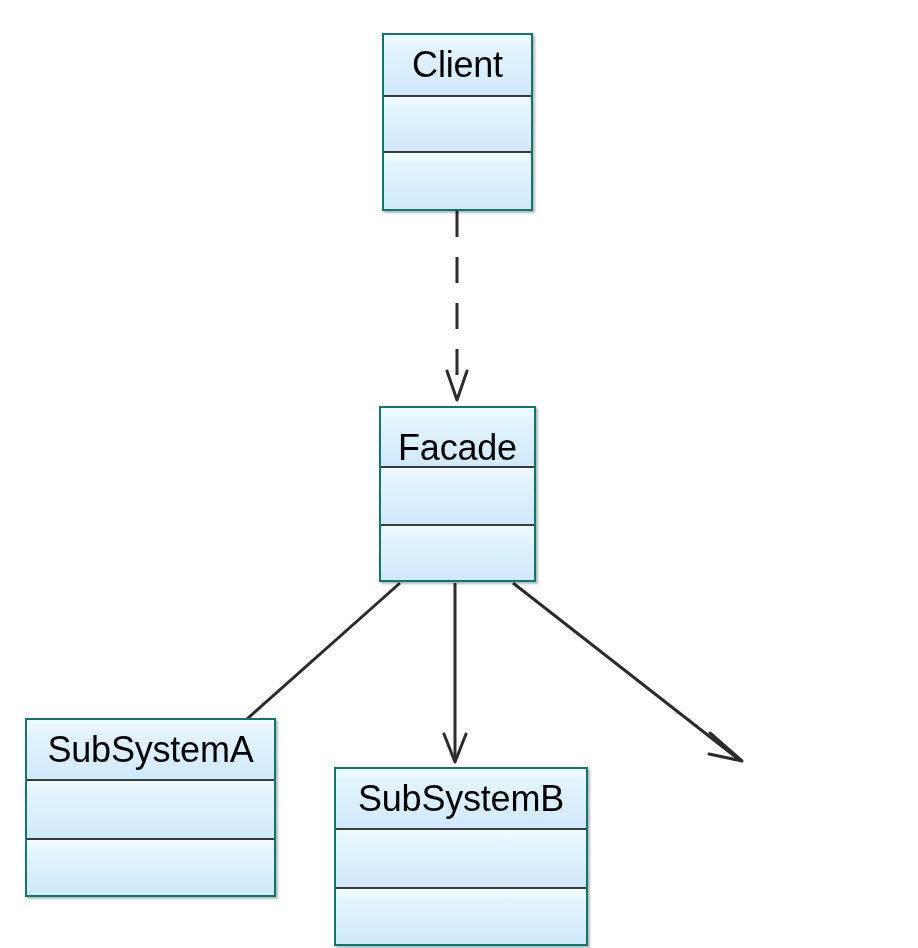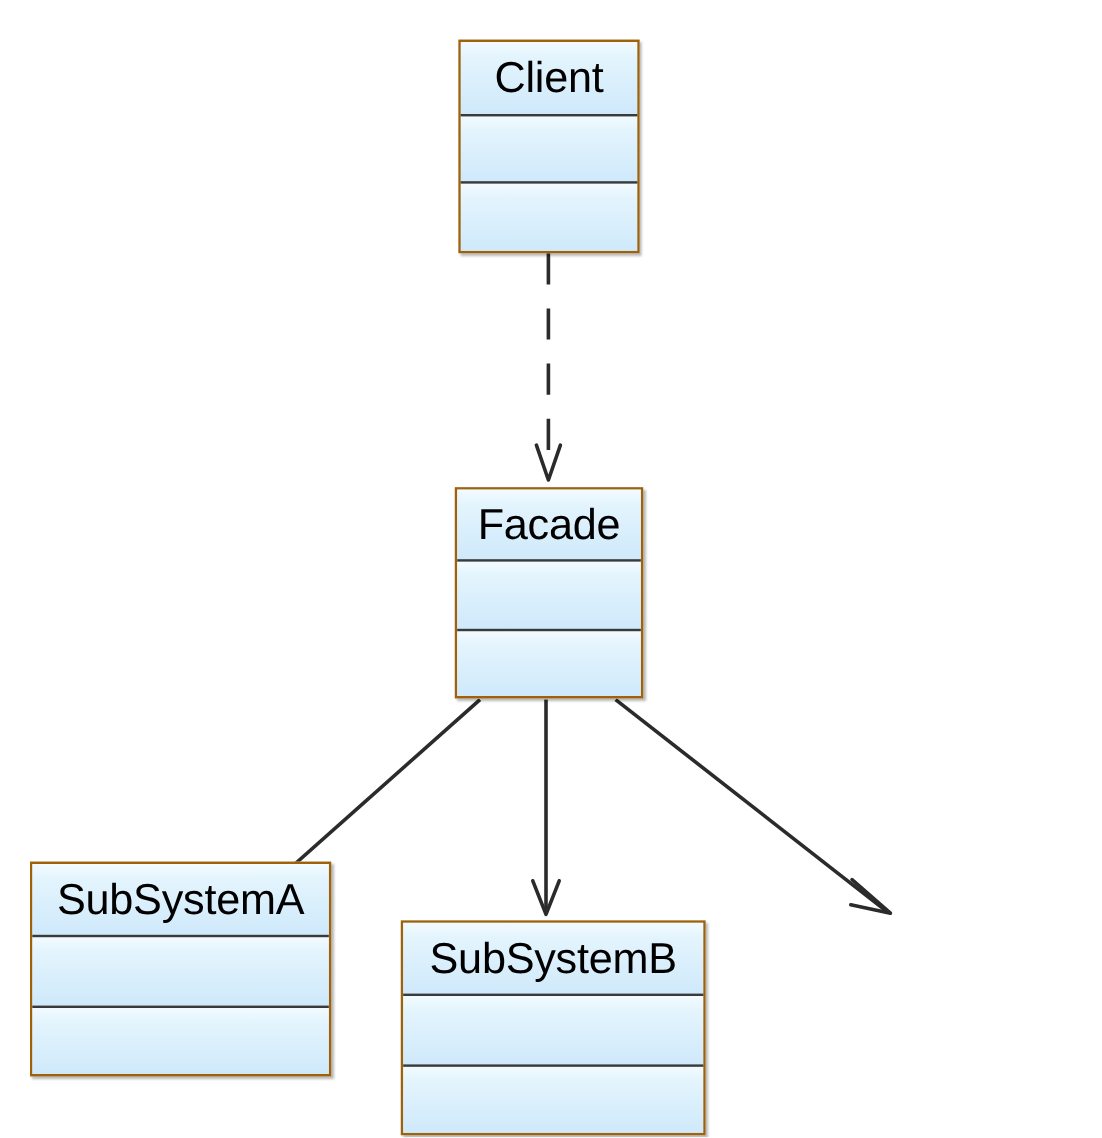--- a/index.html
+++ b/index.html
@@ -23,21 +23,21 @@
     position: absolute;
     left: 0;
     top: 0;
     width: 918px;
     height: 948px;
     pointer-events: none;
   }
   .uml-class {
     position: absolute;
     box-sizing: border-box;
-    border: 2px solid #a16207;
+    border: 2px solid #0f766e;
     background: #cfe9fb;
     display: flex;
     flex-direction: column;
     box-shadow: 2px 2px 2px rgba(0,0,0,0.28);
   }
   .uml-compartment {
     box-sizing: border-box;
     background: linear-gradient(to bottom, #f2fbff 0%, #e3f4fd 22%, #cfe9fb 100%);
     overflow: hidden;
   }
@@ -62,21 +62,21 @@
   #class-client      { left: 382px; top: 33px;  width: 151px; height: 178px; }
   #class-facade      { left: 379px; top: 406px; width: 157px; height: 176px; }
   #class-subsystem-a { left: 25px;  top: 718px; width: 251px; height: 179px; }
   #class-subsystem-b { left: 334px; top: 767px; width: 254px; height: 179px; }
   #class-subsystem-c { left: 660px; top: 763px; width: 254px; height: 179px; }
 
   #class-client .c-title  { height: 60px; }
   #class-client .c-attrs  { height: 56px; }
   #class-client .c-ops    { flex: 1 1 auto; }
 
-  #class-facade .c-title  { height: 58px; }
+  #class-facade .c-title  { height: 58px; align-items: flex-end; }
   #class-facade .c-attrs  { height: 58px; }
   #class-facade .c-ops    { flex: 1 1 auto; }
 
   #class-subsystem-a .c-title,
   #class-subsystem-b .c-title,
   #class-subsystem-c .c-title { height: 59px; }
   #class-subsystem-a .c-attrs,
   #class-subsystem-b .c-attrs,
   #class-subsystem-c .c-attrs { height: 59px; }
   #class-subsystem-a .c-ops,

